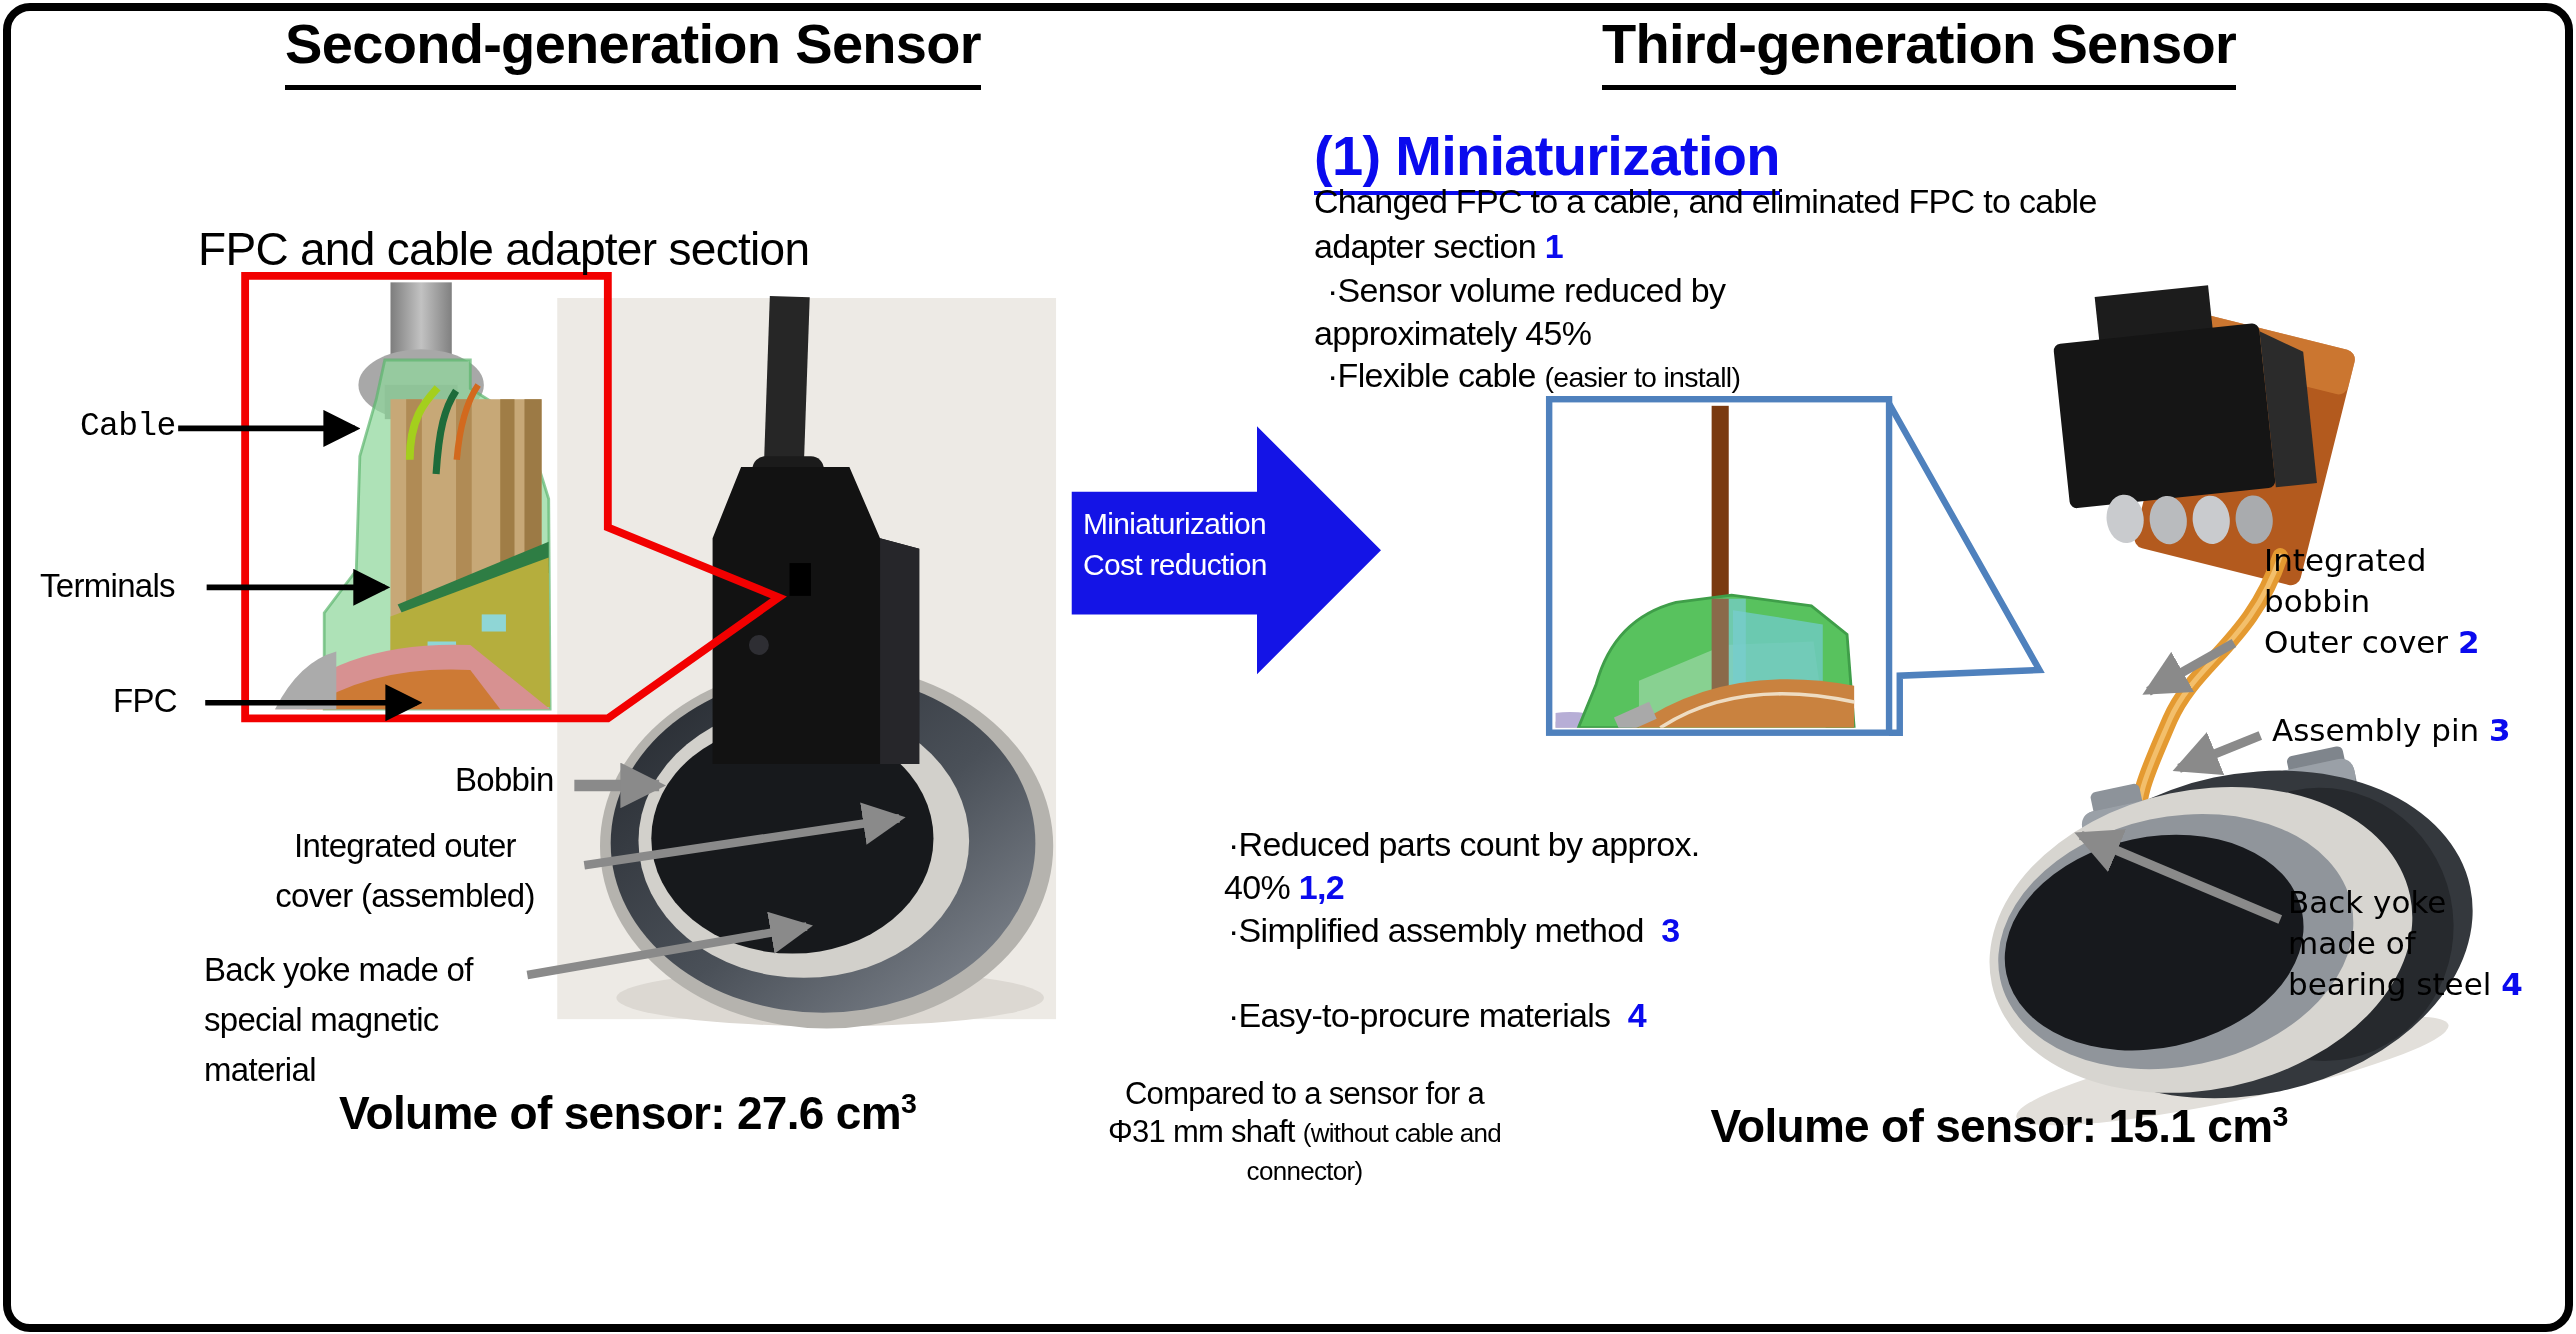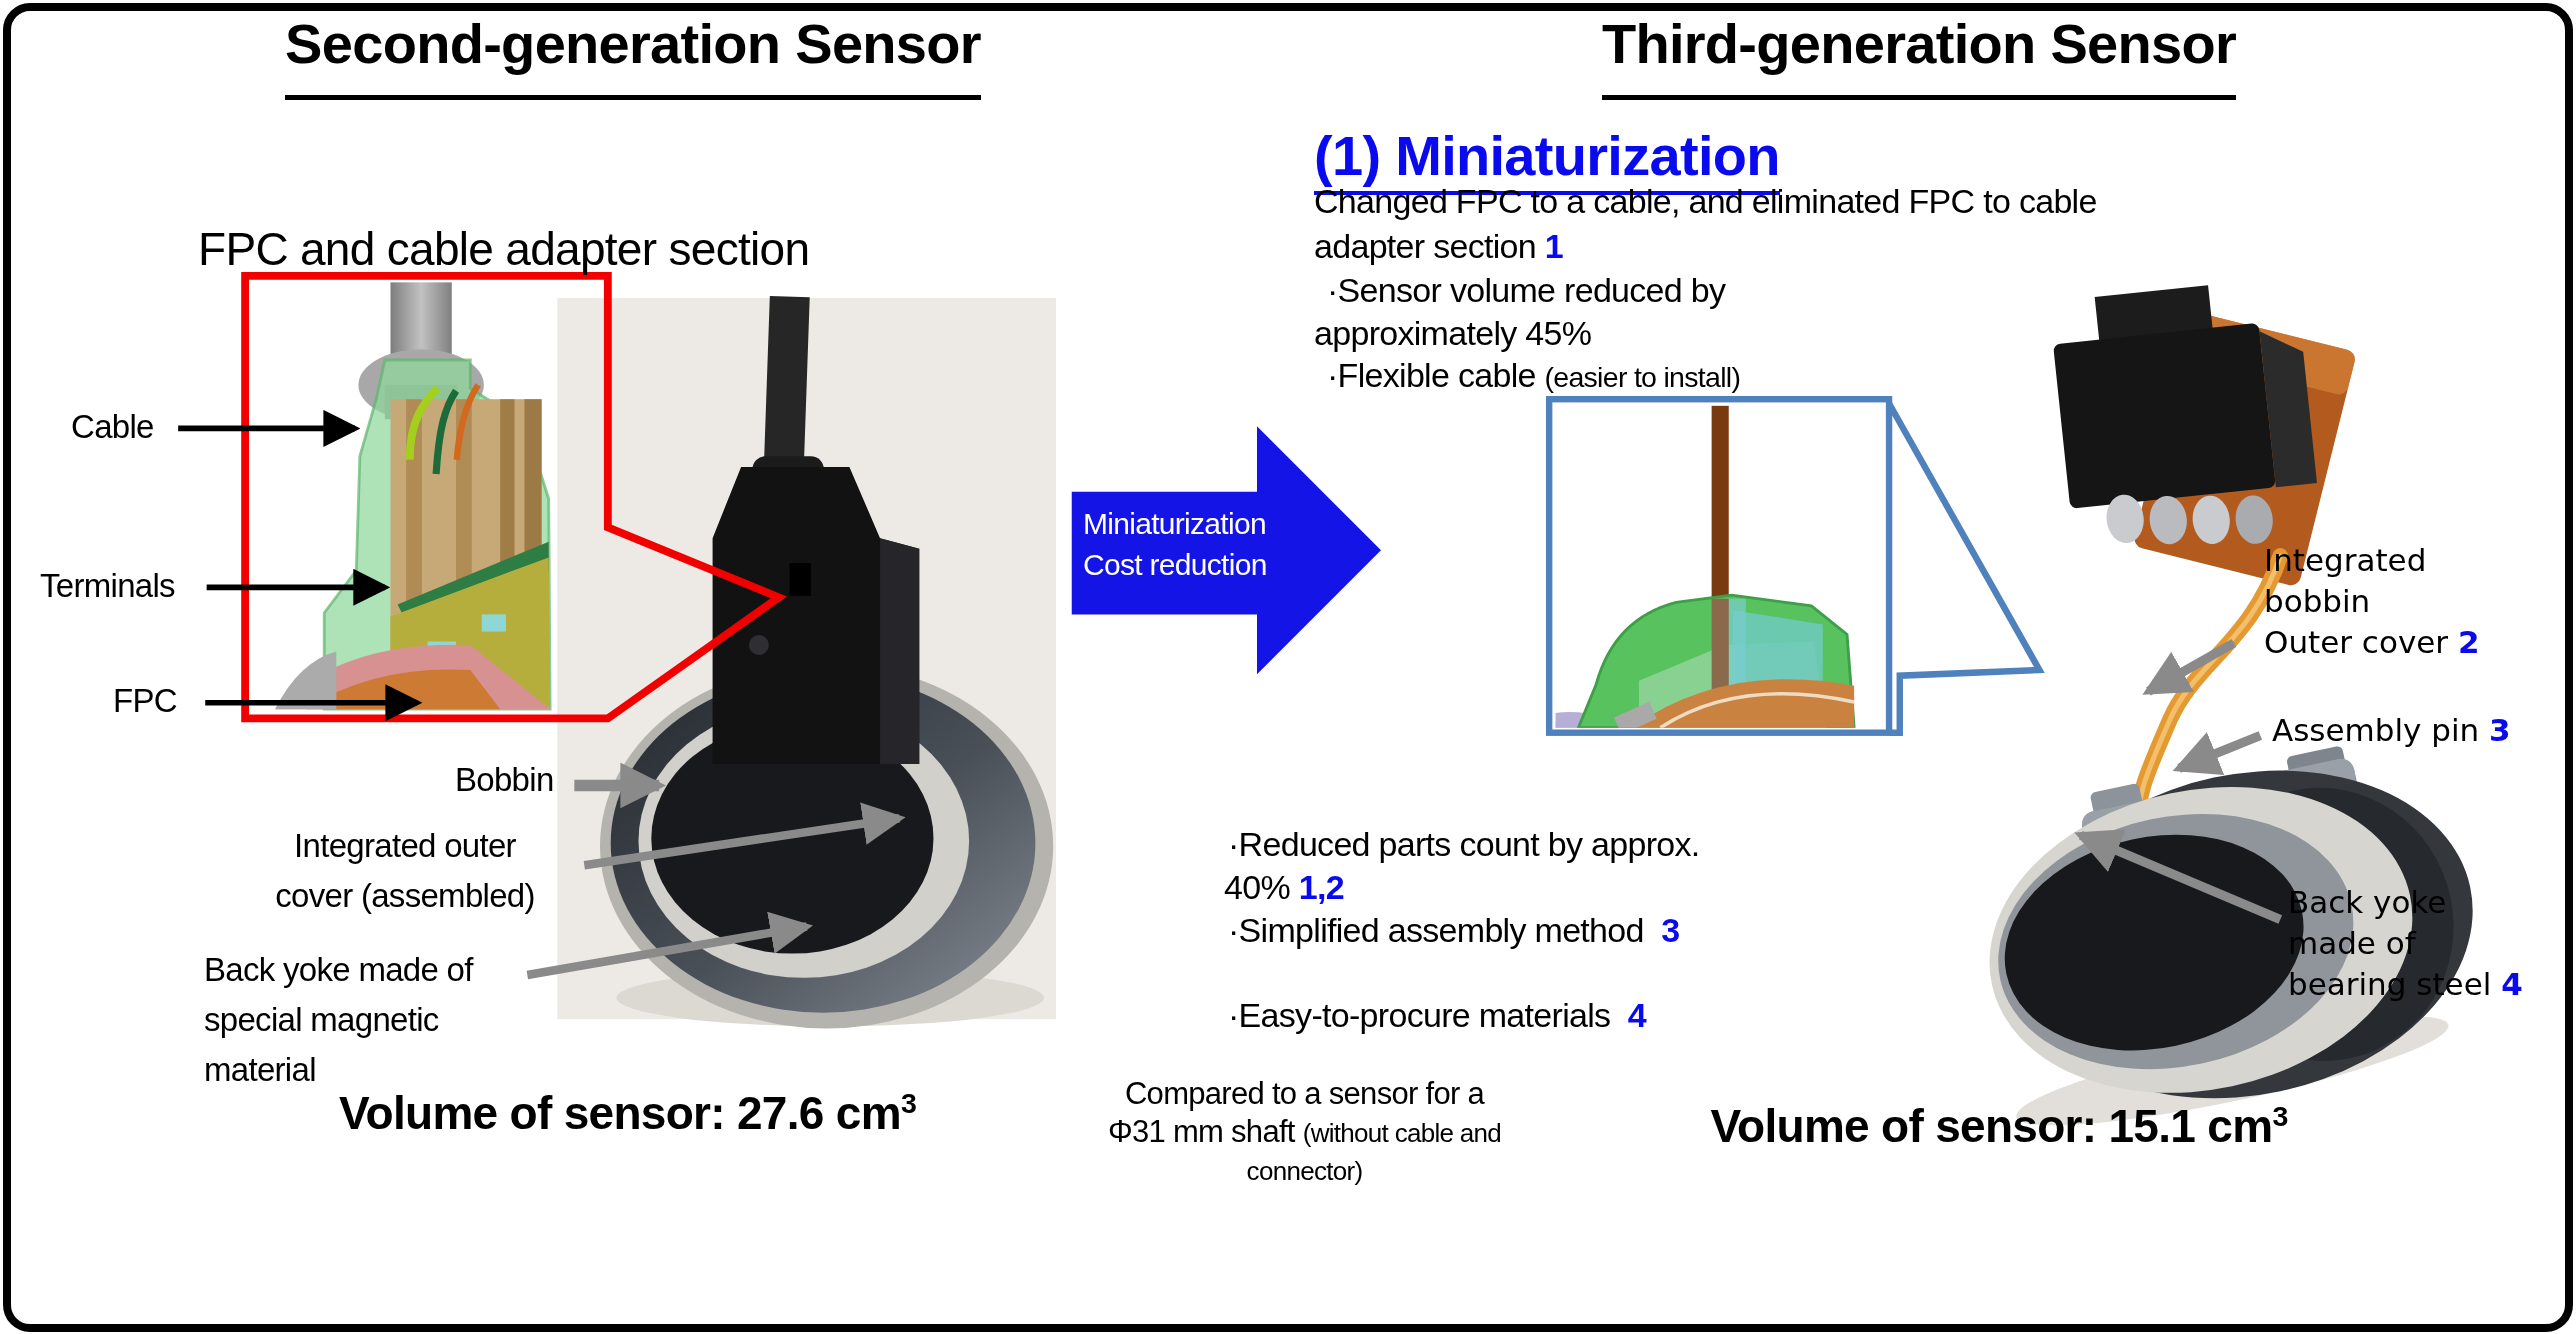--- a/index.html
+++ b/index.html
@@ -2,21 +2,21 @@
 <html style="font-size:11.4px"><head>
 <meta charset="utf-8">
 <style>
   html,body{margin:0;padding:0;background:#fff;}
   #canvas{position:relative;width:2576px;height:1335px;background:#ffffff;overflow:hidden;
           font-family:"Liberation Sans",sans-serif;color:#000;}
   #frame{position:absolute;left:2.9px;top:2.9px;right:2.9px;bottom:2.9px;border:8.6px solid #000;border-radius:27px;pointer-events:none;}
   .abs{position:absolute;}
   .cond{letter-spacing:-0.7px;}
   .title{font-size:56px;font-weight:bold;text-align:center;}
-  .title span{display:inline-block;border-bottom:5px solid #000;padding-bottom:19px;}
+  .title span{display:inline-block;border-bottom:5px solid #000;padding-bottom:9px;}
   .caption{font-size:46px;margin-top:20px;}
   .lbl{font-size:33px;}
   .heading{font-size:56px;font-weight:bold;color:#0a0aee;}
   .heading span{display:inline-block;border-bottom:4.3px solid #0a0aee;padding-bottom:2.9px;}
   .bodyline{font-size:34px;white-space:nowrap;}
   .blue-num{color:#0a0aee;font-weight:bold;}
   .small-inline{font-size:28.5px;}
   .volume{font-size:46px;font-weight:bold;text-align:center;white-space:nowrap;}
   .volume sup{font-size:28.5px;}
   .arrow-text{font-size:30px;font-weight:normal;color:#fff;line-height:41px;white-space:nowrap;}
@@ -203,21 +203,21 @@
 
   <div class="abs title cond" style="left:170px;top:11.4px;width:926px;">
     <span>Second-generation Sensor</span>
   </div>
   <div class="abs title cond" style="left:1456px;top:11.4px;width:926px;">
     <span>Third-generation Sensor</span>
   </div>
 
   <div class="abs caption cond" style="left:198px;top:202px;">FPC and cable adapter section</div>
 
-  <div class="abs lbl cond" style="left:71px;top:408px;">Cable</div>
+  <div class="abs lbl cond" style="left:80px;top:408px;font-family:Liberation Mono, monospace;">Cable</div>
   <div class="abs lbl cond" style="left:40px;top:567px;">Terminals</div>
   <div class="abs lbl cond" style="left:113px;top:682px;">FPC</div>
 
   <div class="abs lbl cond" style="left:455px;top:761px;">Bobbin</div>
   <div class="abs lbl cond" style="left:254px;top:821px;width:302px;text-align:center;line-height:50px;">
     <div>Integrated outer</div>
     <div>cover (assembled)</div>
   </div>
   <div class="abs lbl cond" style="left:204px;top:945px;line-height:50px;">
     <div>Back yoke made of</div>

